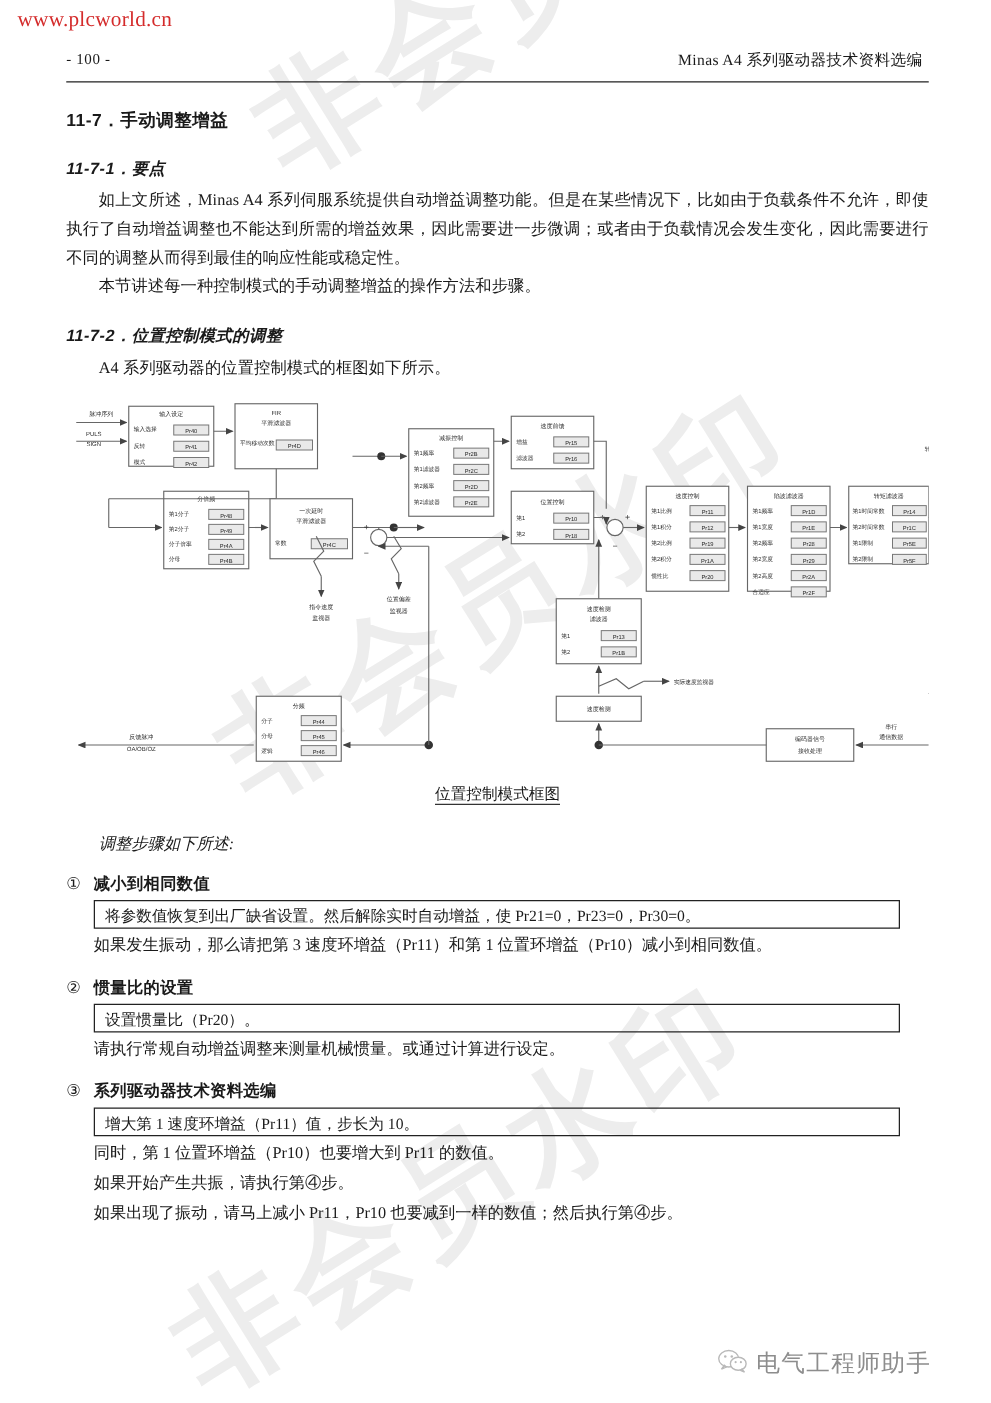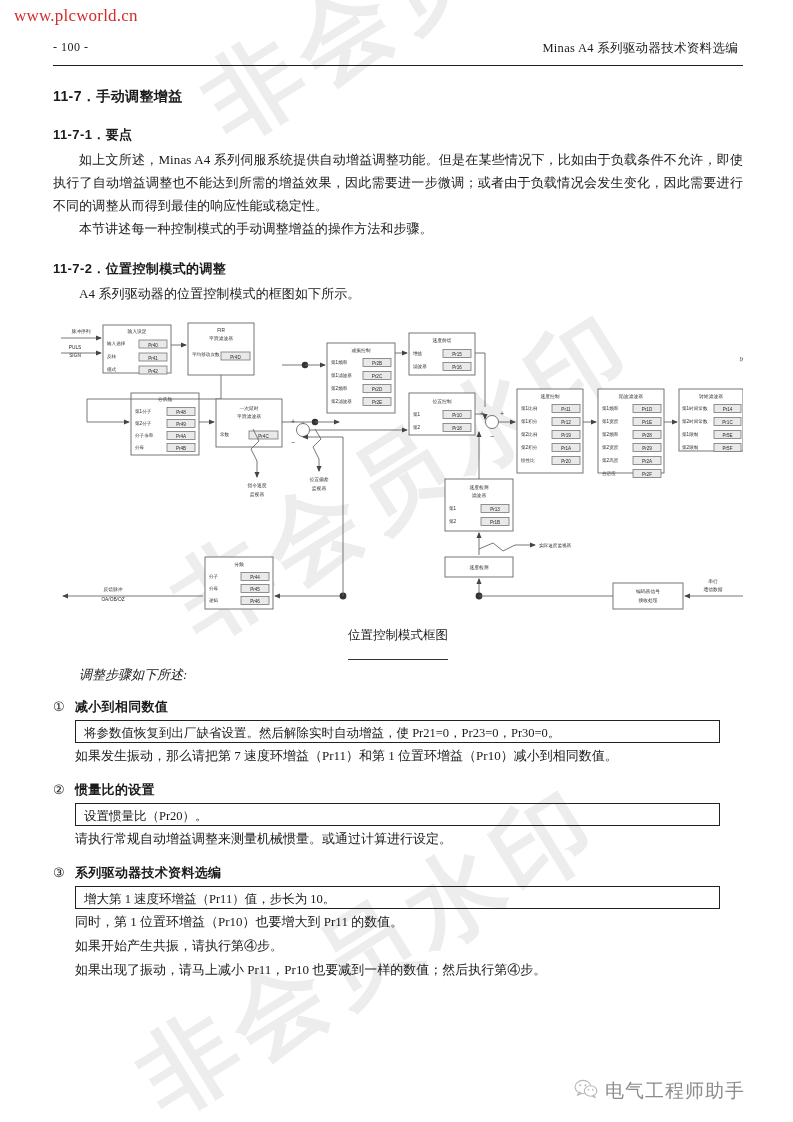--- a/index.html
+++ b/index.html
@@ -90,20 +90,21 @@
     font-weight: bold;
     margin: 22px 0 0 0;
     letter-spacing: .4px;
   }
   h3.sub {
     font-family: "Liberation Sans", sans-serif;
     font-size: 13px;
     font-weight: bold;
     margin: 20px 0 4px 0;
     letter-spacing: .4px;
+    font-style: italic;
   }
   p.body {
     font-size: 13px;
     line-height: 23px;
     margin: 0;
     text-indent: 26px;
     text-align: justify;
     letter-spacing: .1px;
   }
 
@@ -115,21 +116,21 @@
     margin-top: 14px;
   }
   .diagram-wrap svg { display: block; }
   .caption {
     text-align: center;
     font-size: 12.5px;
     margin-top: 8px;
   }
   .caption span {
     border-bottom: 1px solid #333;
-    padding-bottom: 17px;
+    padding-bottom: 1px;
   }
 
   
   .leadin {
     font-size: 13px;
     margin: 22px 0 6px 0;
     text-indent: 26px;
     font-style: italic;
   }
   .step-head {
@@ -514,21 +515,21 @@
     <div class="caption">
       <span>位置控制模式框图</span>
     </div>
 
     <div class="leadin">调整步骤如下所述:</div>
 
     <div class="step-head">
       <span class="num">①</span><span>减小到相同数值</span>
     </div>
     <div class="boxed">将参数值恢复到出厂缺省设置。然后解除实时自动增益，使 Pr21=0，Pr23=0，Pr30=0。</div>
-    <div class="note">如果发生振动，那么请把第 7 速度环增益（Pr11）和第 1 位置环增益（Pr10）减小到相同数值。</div>
+    <div class="note">如果发生振动，那么请把第 3 速度环增益（Pr11）和第 1 位置环增益（Pr10）减小到相同数值。</div>
 
     <div class="step-head">
       <span class="num">②</span><span>惯量比的设置</span>
     </div>
     <div class="boxed">设置惯量比（Pr20）。</div>
     <div class="note">请执行常规自动增益调整来测量机械惯量。或通过计算进行设定。</div>
 
     <div class="step-head">
       <span class="num">③</span><span>系列驱动器技术资料选编</span>
     </div>

